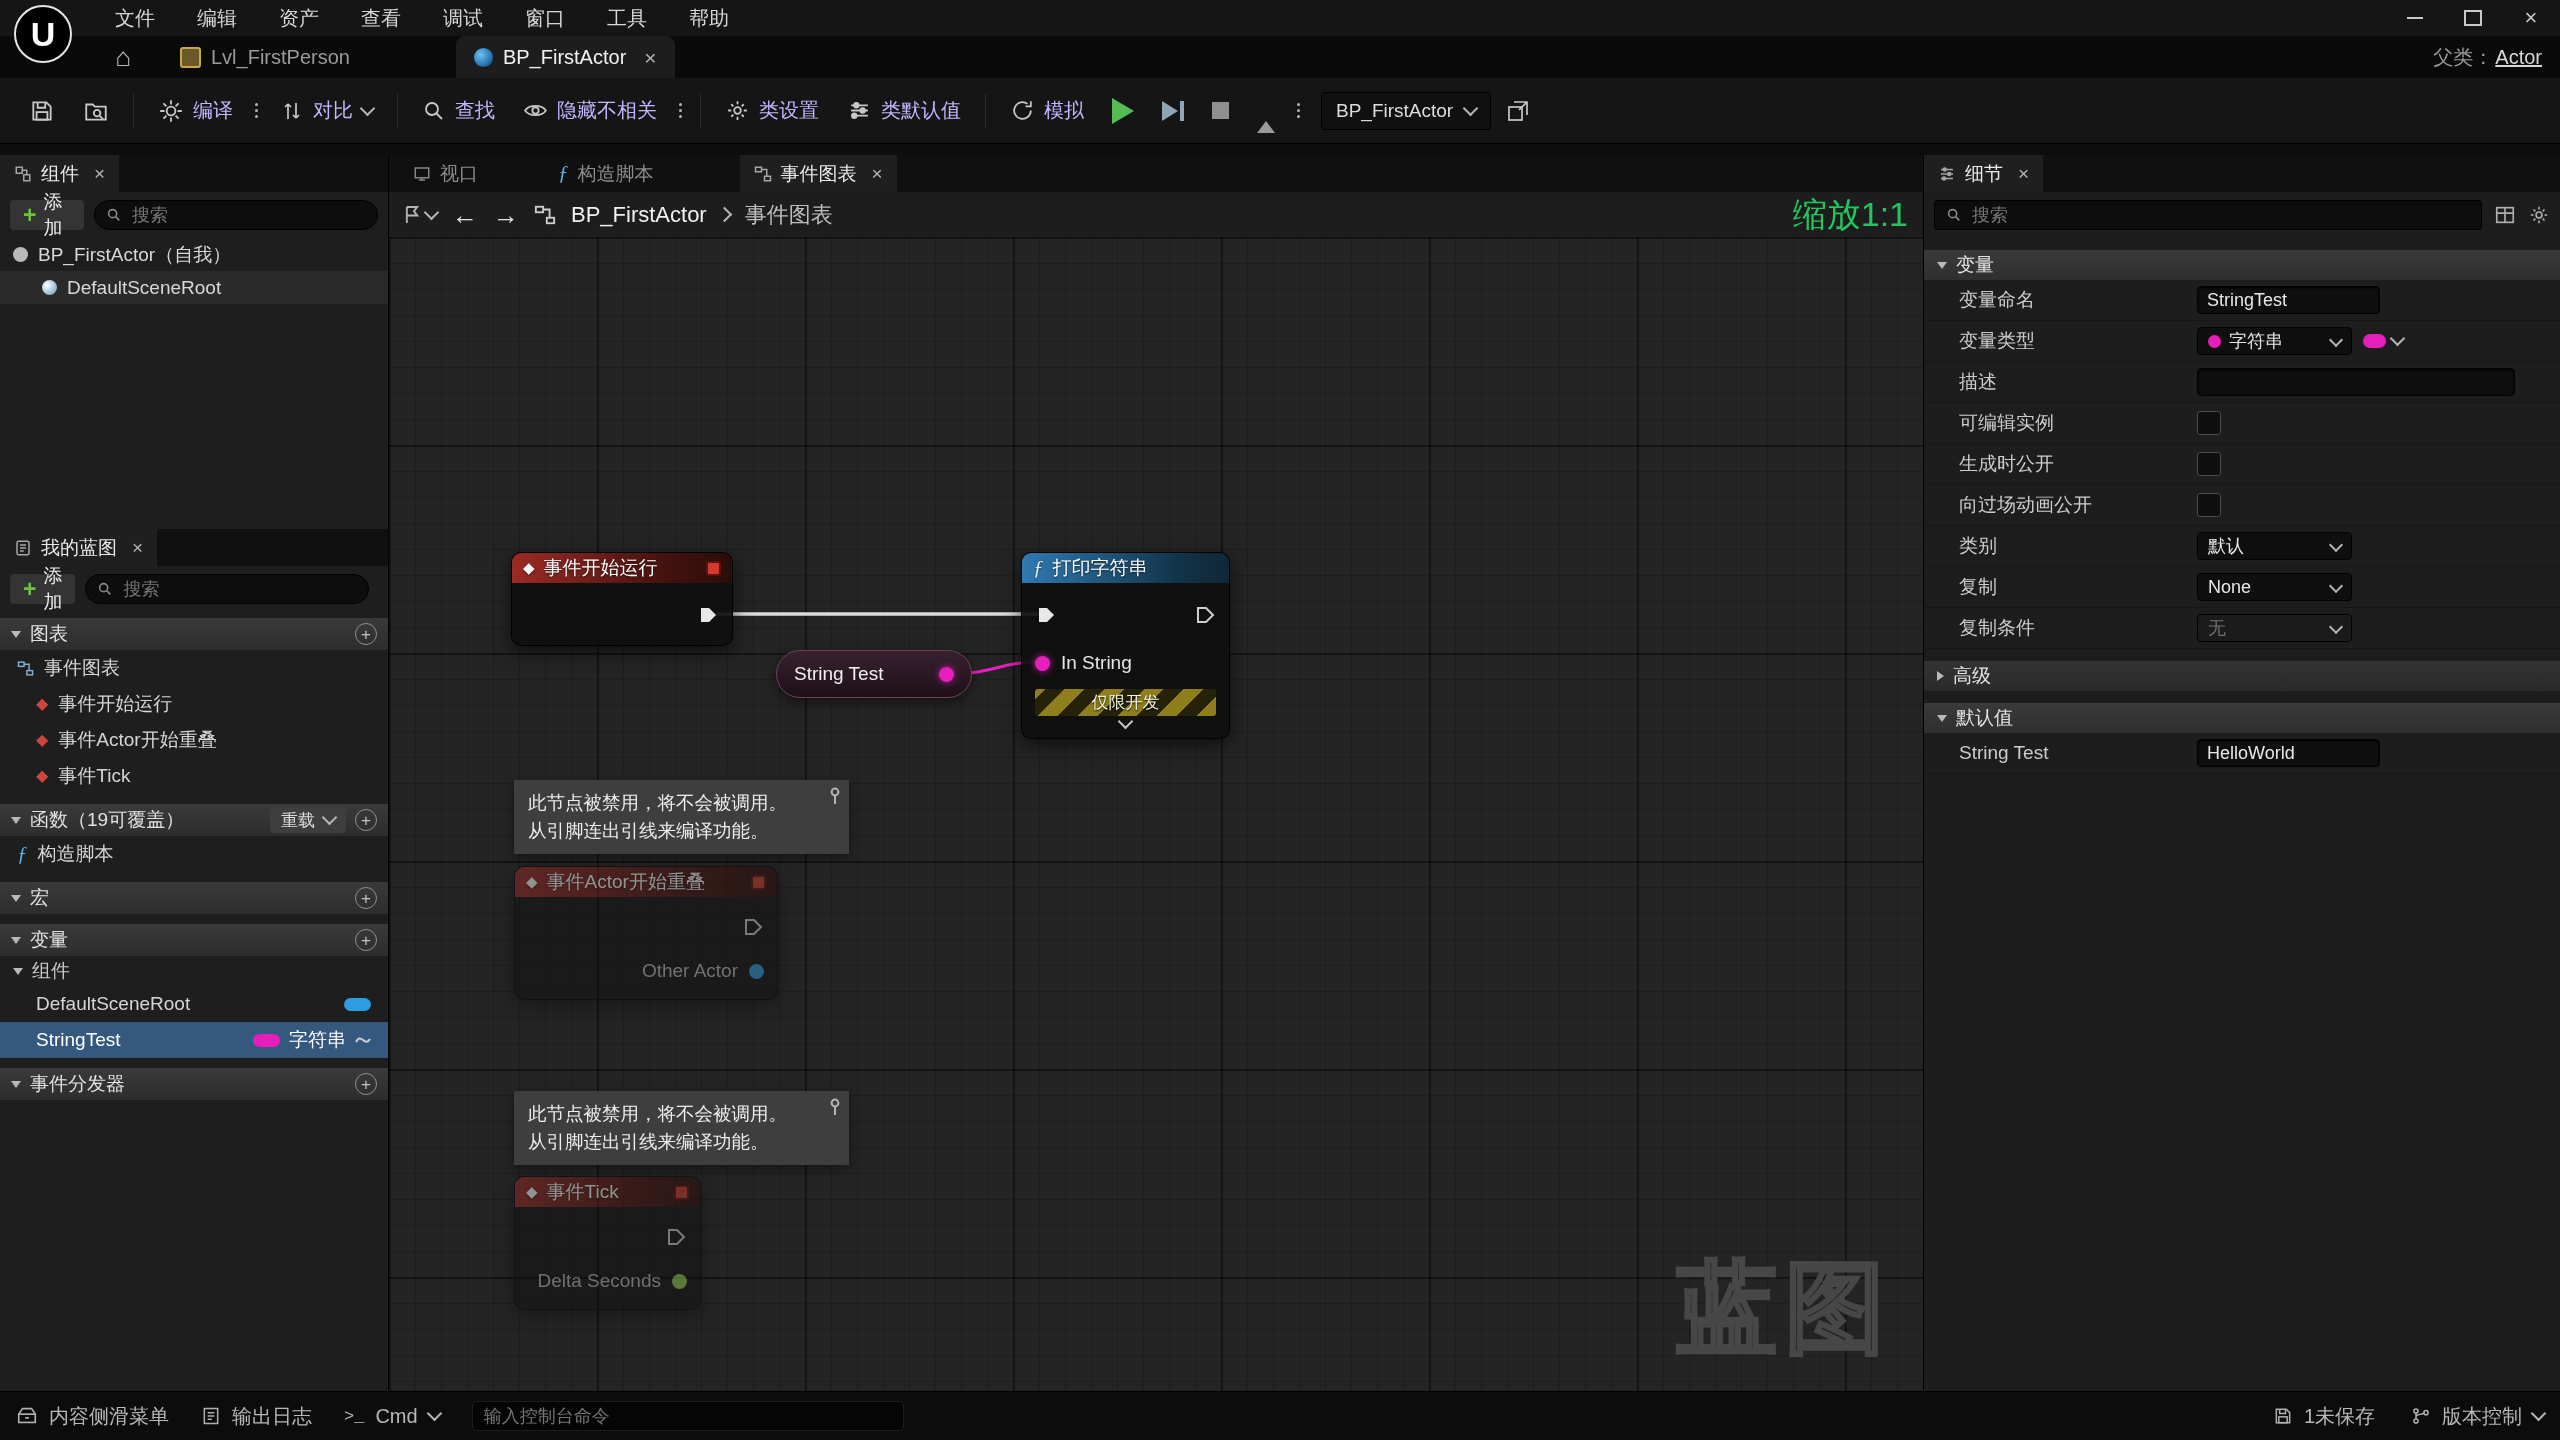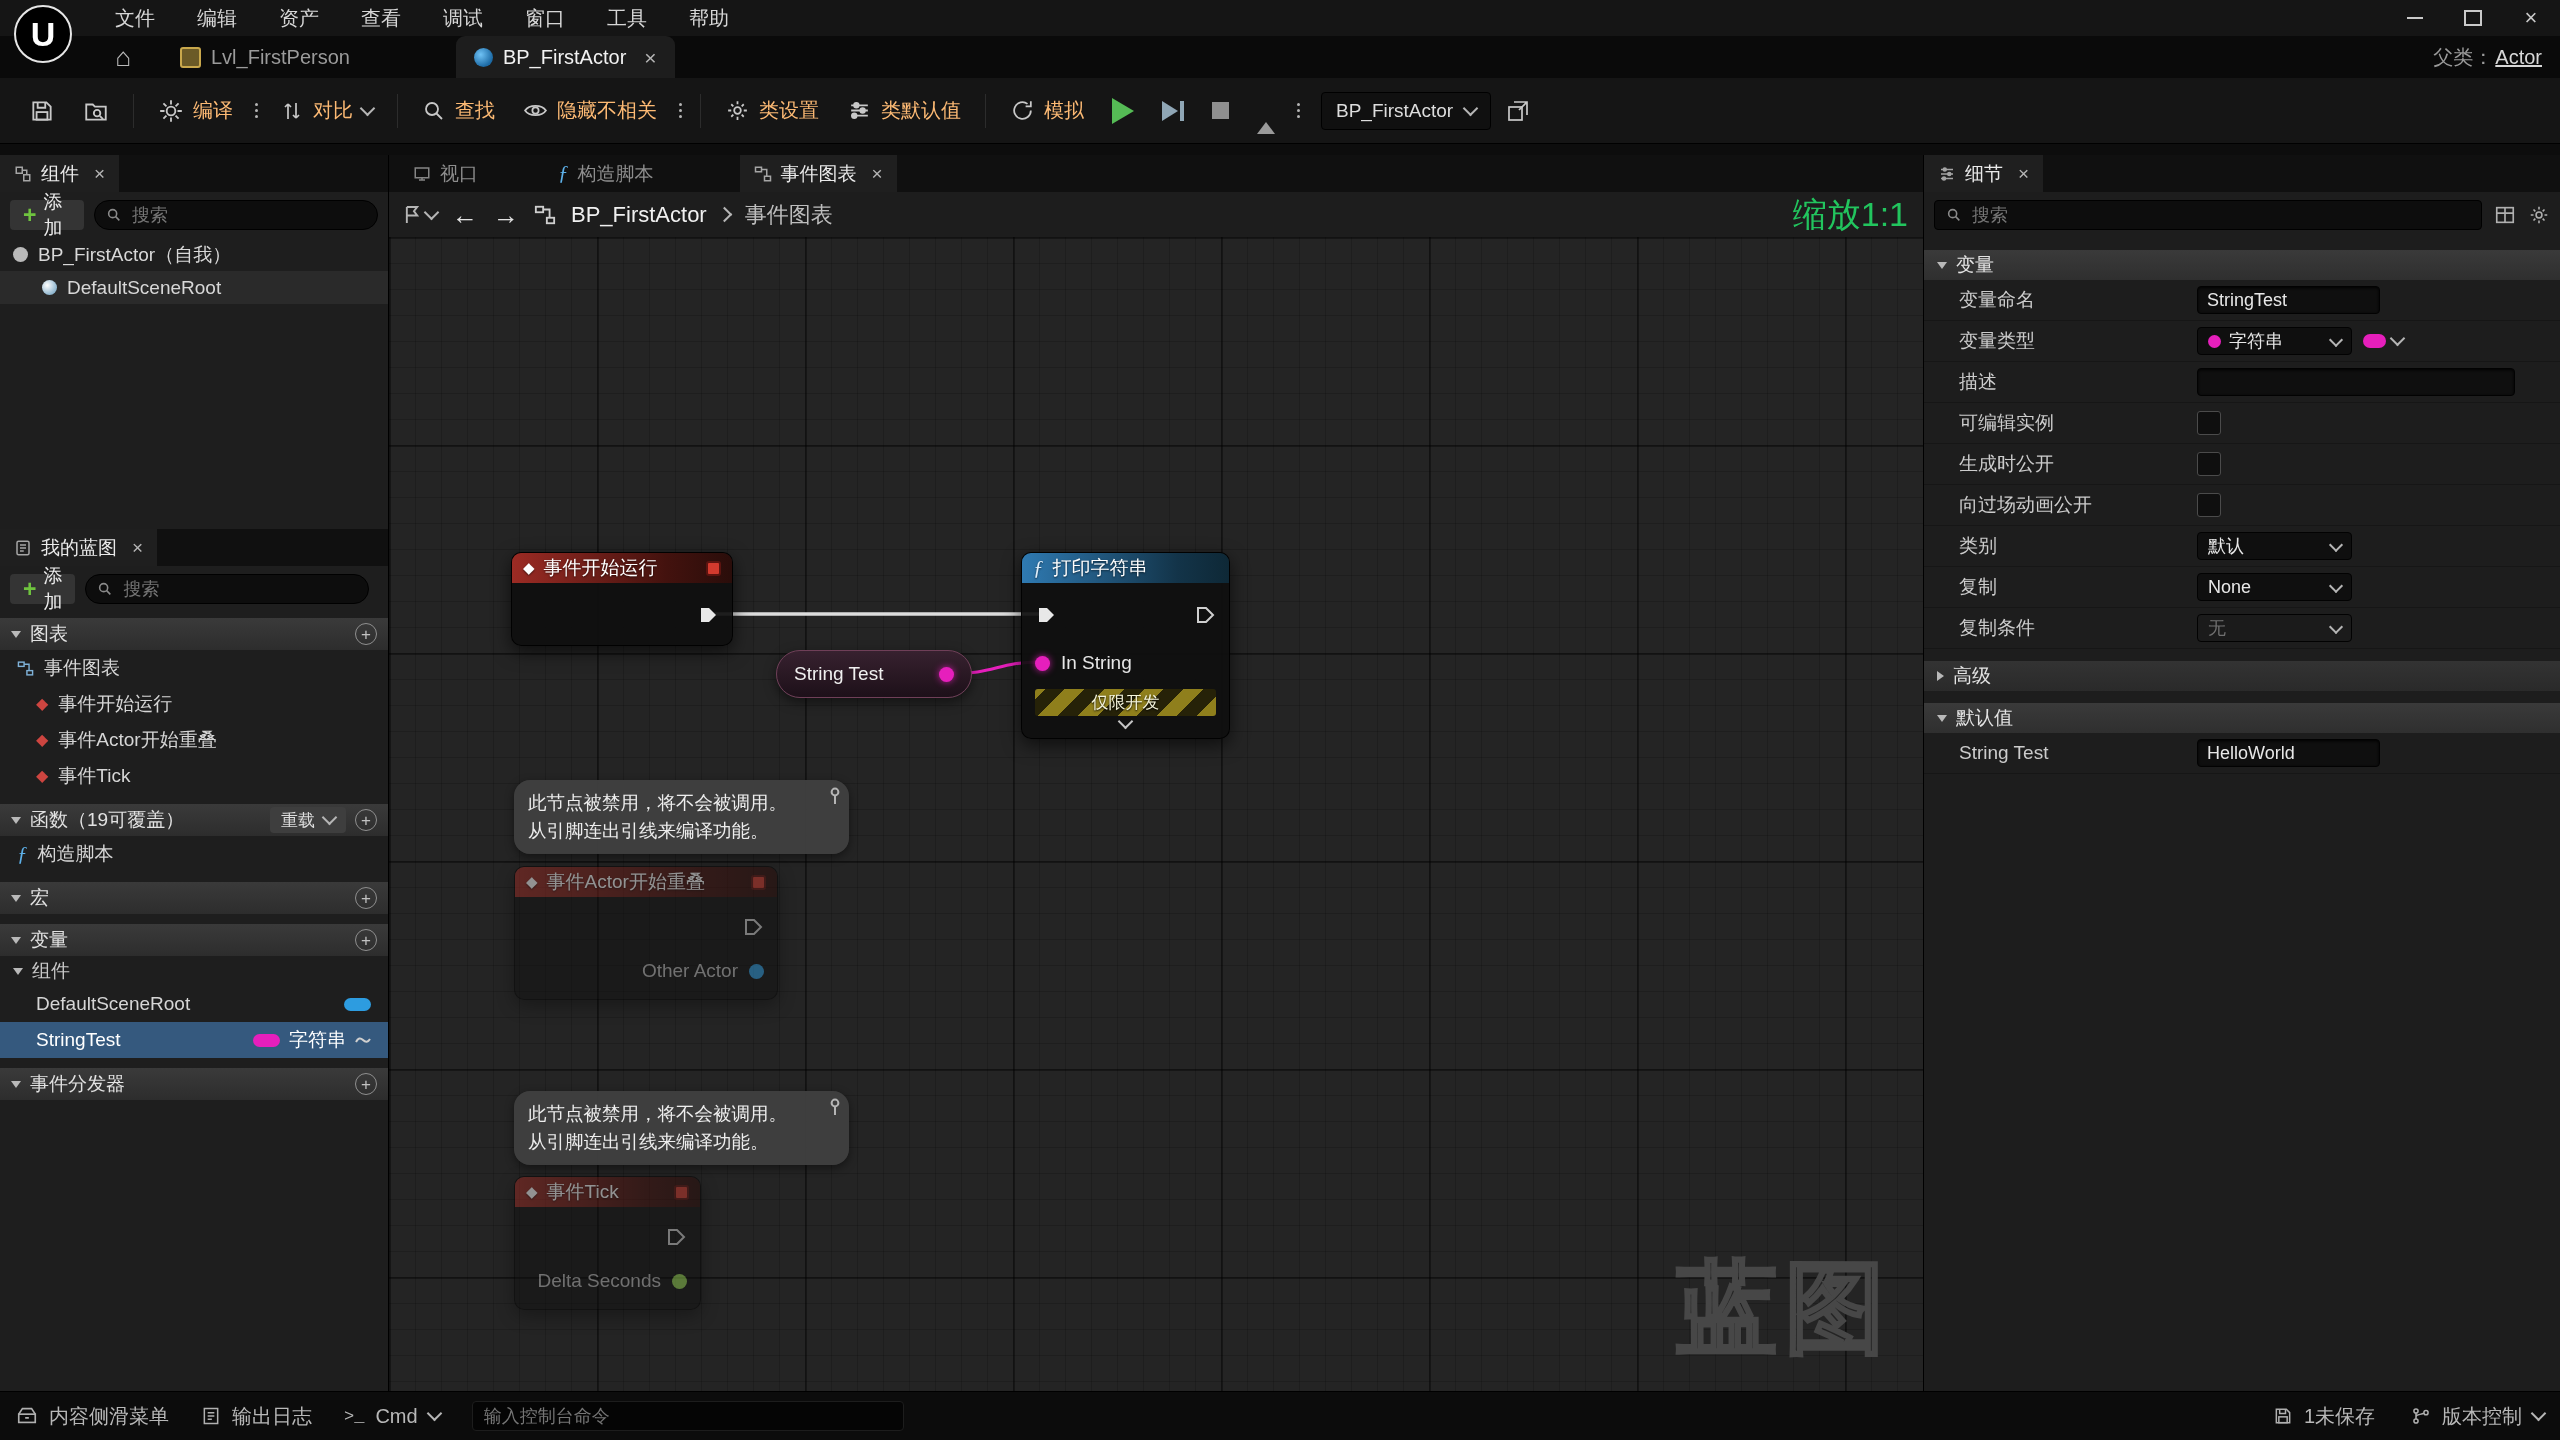--- a/index.html
+++ b/index.html
@@ -30,21 +30,21 @@
   .lvl-icon{width:17px;height:17px;border:2px solid #c9a84c;border-radius:3px;background:#6b5a27;}
   .bp-circle{width:19px;height:19px;border-radius:50%;background:radial-gradient(circle at 35% 35%,#6fc2f5,#1c6aa5 70%);}
   .tab-close{color:#b5b5b5;font-size:21px;margin-left:8px;line-height:1;}
   .parent-class{margin-left:auto;margin-right:18px;display:flex;align-items:center;gap:2px;font-size:20px;color:#9a9a9a;}
   .parent-link{color:#d8d8d8;text-decoration:underline;}
 
   
   .toolbar{position:absolute;left:0;top:78px;right:0;height:66px;background:#151515;display:flex;align-items:center;
            padding:0 16px;gap:2px;border-bottom:1px solid #000;box-sizing:border-box;}
   .tbtn{display:flex;align-items:center;gap:9px;padding:0 13px;height:46px;background:transparent;border:0;
-        color:#fdba74;font-size:20px;font-family:Liberation Mono, monospace;}
+        color:#c4b5fd;font-size:20px;font-family:Liberation Sans, sans-serif;}
   .kebab{display:flex;flex-direction:column;gap:3px;padding:0 7px;height:46px;justify-content:center;border:0;background:none;}
   .kebab i{width:3px;height:3px;border-radius:50%;background:#b5b5b5;}
   .tsep{width:1px;height:34px;background:#2c2c2c;margin:0 9px;}
   .chev{width:9px;height:9px;border-right:2px solid #b5b5b5;border-bottom:2px solid #b5b5b5;transform:rotate(45deg);margin-top:-5px;}
   .chev.r{transform:rotate(-45deg);margin-top:0;margin-left:-3px;}
   .play-tri{width:0;height:0;border-left:22px solid #55bb55;border-top:13px solid transparent;border-bottom:13px solid transparent;}
   .step-tri{width:0;height:0;border-left:16px solid #8fa6b5;border-top:10px solid transparent;border-bottom:10px solid transparent;}
   .step-bar{width:4px;height:20px;background:#8fa6b5;margin-left:2px;}
   .stop-sq{width:17px;height:17px;background:#8f8f8f;}
   .eject-tri{width:0;height:0;border-bottom:12px solid #9a9a9a;border-left:9px solid transparent;border-right:9px solid transparent;}
@@ -134,21 +134,21 @@
   .pin-dot.green{background:#92d050;}
   .getter{position:absolute;left:387px;top:413px;width:196px;height:48px;border-radius:24px;
           background:linear-gradient(#37212f,#1d1019);border:1px solid #6f3f58;display:flex;align-items:center;
           padding:0 17px;color:#f0f0f0;font-size:19px;box-shadow:0 4px 12px rgba(0,0,0,.5);box-sizing:border-box;}
   .devonly{margin:2px 13px 2px;height:27px;border-radius:3px;display:flex;align-items:center;justify-content:center;
            background:repeating-linear-gradient(-45deg,#8f7f1c 0 14px,#262208 14px 28px);
            color:#f5f5dc;font-size:17px;text-shadow:0 1px 2px #000;}
   .nchev{display:flex;justify-content:center;padding:3px 0 5px;}
   .nchev .chev{border-color:#c5c5c5;}
   .disabled{opacity:.5;}
-  .note{position:absolute;width:335px;background:rgba(64,64,64,.95);border-radius:16px;padding:9px 34px 9px 14px;
+  .note{position:absolute;width:335px;background:rgba(64,64,64,.95);border-radius:0;padding:9px 34px 9px 14px;
         font-size:18.5px;line-height:1.5;color:#ededed;box-shadow:0 3px 10px rgba(0,0,0,.45);box-sizing:border-box;}
   .pin-glyph{position:absolute;right:7px;top:7px;}
   .watermark{position:absolute;right:30px;bottom:14px;font-size:100px;font-weight:bold;letter-spacing:8px;
              color:transparent;-webkit-text-stroke:3px #474747;}
 
   
   .details-panel{position:absolute;left:1923px;top:192px;width:637px;height:1199px;background:#1d1d1d;
                  border-left:1px solid #000;box-sizing:border-box;overflow:hidden;}
   .d-search-row{display:flex;align-items:center;gap:12px;padding:8px 10px;}
   .dsec{display:flex;align-items:center;gap:9px;height:30px;background:linear-gradient(#3a3a3a,#2f2f2f);

